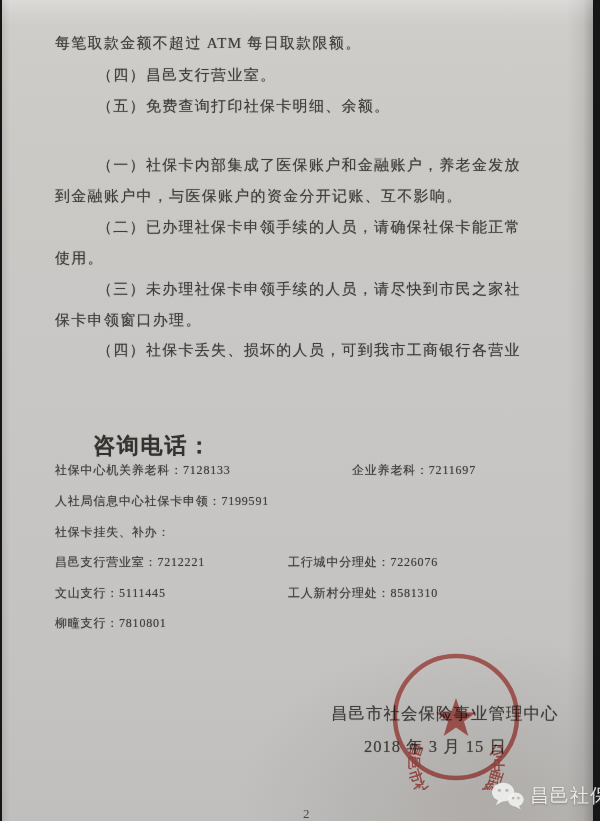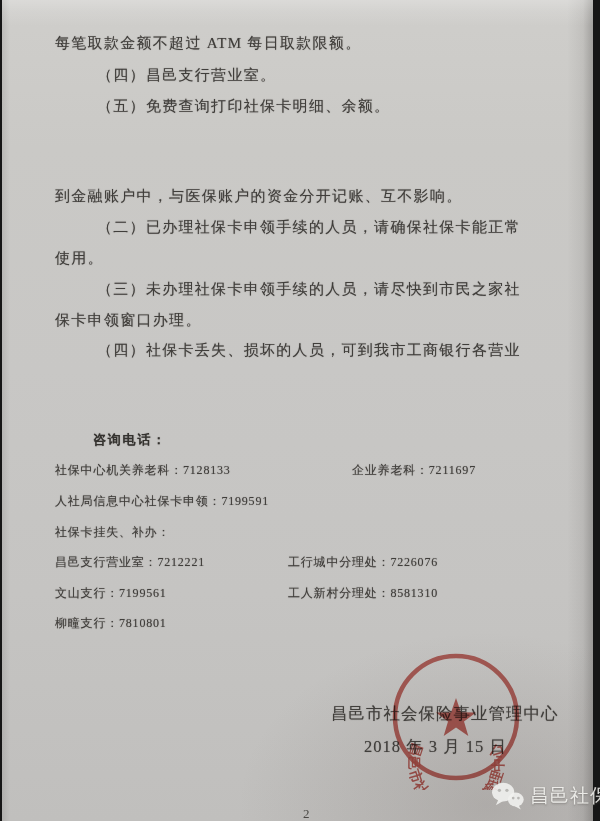--- a/index.html
+++ b/index.html
@@ -39,21 +39,21 @@
     white-space: nowrap;
     text-shadow: 0 0 1px rgba(64,60,56,0.55);
   }
   .contact-line {
     font-size: 12px;
     letter-spacing: 0.8px;
   }
   .heading-bold {
     font-family: "Liberation Sans", "DejaVu Sans", sans-serif;
     font-weight: 700;
-    font-size: 13px;
+    font-size: 22px;
     letter-spacing: 1.8px;
     color: #34322f;
   }
   .sig-line {
     position: absolute;
     font-size: 16.5px;
     color: #403e3b;
     letter-spacing: 1px;
     white-space: nowrap;
     text-shadow: 0 0 1px rgba(64,60,56,0.55);
@@ -95,36 +95,37 @@
 </style>
 </head>
 <body>
 
 <div class="photo">
   <div class="paper">
 
     <div class="doc-line" style="left:53px; top:34px">每笔取款金额不超过 ATM 每日取款限额。</div>
     <div class="doc-line" style="left:95px; top:66px">（四）昌邑支行营业室。</div>
     <div class="doc-line" style="left:95px; top:97px">（五）免费查询打印社保卡明细、余额。</div>
+    <div class="doc-line" style="left:95px; top:156px">（一）社保卡内部集成了医保账户和金融账户，养老金发放</div>
     <div class="doc-line" style="left:53px; top:187px">到金融账户中，与医保账户的资金分开记账、互不影响。</div>
     <div class="doc-line" style="left:95px; top:218px">（二）已办理社保卡申领手续的人员，请确保社保卡能正常</div>
     <div class="doc-line" style="left:53px; top:249px">使用。</div>
     <div class="doc-line" style="left:95px; top:280px">（三）未办理社保卡申领手续的人员，请尽快到市民之家社</div>
     <div class="doc-line" style="left:53px; top:311px">保卡申领窗口办理。</div>
     <div class="doc-line" style="left:95px; top:341px">（四）社保卡丢失、损坏的人员，可到我市工商银行各营业</div>
 
     <div class="doc-line heading-bold" style="left:91px; top:431px">咨询电话：</div>
 
     <div class="doc-line contact-line" style="left:53px;  top:462px">社保中心机关养老科：7128133</div>
     <div class="doc-line contact-line" style="left:350px; top:462px">企业养老科：7211697</div>
     <div class="doc-line contact-line" style="left:53px;  top:493px">人社局信息中心社保卡申领：7199591</div>
     <div class="doc-line contact-line" style="left:53px;  top:524px">社保卡挂失、补办：</div>
     <div class="doc-line contact-line" style="left:53px;  top:554px">昌邑支行营业室：7212221</div>
     <div class="doc-line contact-line" style="left:286px; top:554px">工行城中分理处：7226076</div>
-    <div class="doc-line contact-line" style="left:53px;  top:585px">文山支行：7199561</div>
+    <div class="doc-line contact-line" style="left:53px;  top:585px">文山支行：5111445</div>
     <div class="doc-line contact-line" style="left:286px; top:585px">工人新村分理处：8581310</div>
     <div class="doc-line contact-line" style="left:53px;  top:615px">柳疃支行：7810801</div>
 
     <div class="sig-line" style="left:329px; top:703px">昌邑市社会保险事业管理中心</div>
     <div class="sig-line" style="left:362px; top:736px">2018 年 3 月 15 日</div>
 
     <svg class="seal" viewBox="0 0 138 138">
       <circle cx="68" cy="65" r="61" fill="none" stroke="#c2423a" stroke-width="4.5" opacity="0.85"></circle>
       <path id="sealArc" d="M 27.3,88.5 A 47,47 0 1 0 108.7,88.5" fill="none"></path>
       <text font-size="14" fill="#c2423a" opacity="0.9" letter-spacing="1" font-family="'Liberation Serif','DejaVu Serif',serif" font-weight="700">

